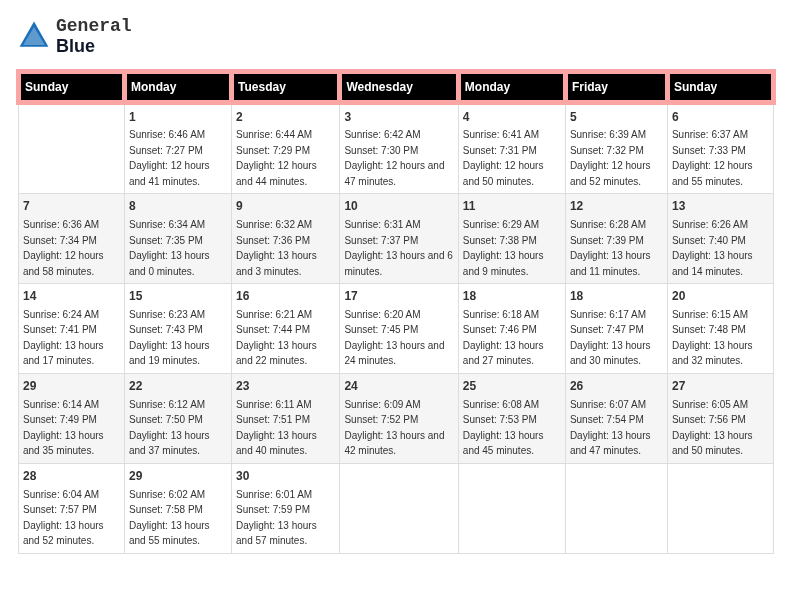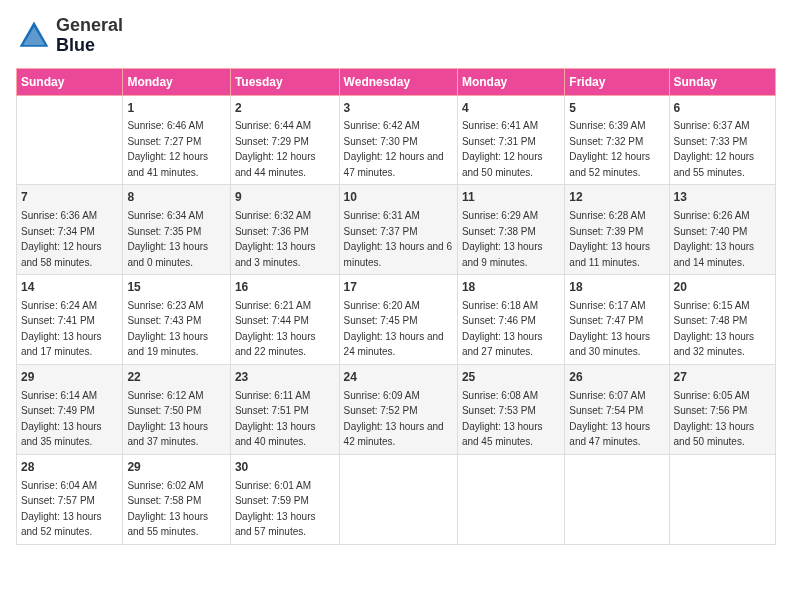--- a/index.html
+++ b/index.html
@@ -19,21 +19,21 @@
     .logo {
       display: flex;
       align-items: center;
       gap: 4px;
     }
     .logo-text {
       font-size: 18px;
       font-weight: bold;
       line-height: 1.1;
     }
-    .logo-general { color: #333; }
+    .logo-general { color: #333; font-family: Liberation Mono, monospace; }
     .logo-blue { color: #0f172a; margin-top: 18px; }
     .logo-icon {
       width: 36px;
       height: 36px;
     }
     .title-block { text-align: right; }
     .main-title {
       font-size: 32px;
       font-weight: bold;
       color: #333;
@@ -41,27 +41,27 @@
     .subtitle {
       font-size: 14px;
       color: #555;
     }
     table {
       width: 100%;
       border-collapse: collapse;
       font-size: 11px;
     }
     thead tr th {
-      background-color: #ec4899;
+      background-color: #000000;
       color: #fff;
       padding: 6px 4px;
       text-align: left;
       font-size: 12px;
       font-weight: bold;
-      border: 1px solid #fca5a5;
+      border: 5px solid #fca5a5;
     }
     tbody tr td {
       vertical-align: top;
       padding: 4px;
       border: 1px solid #ddd;
       min-height: 70px;
       color: #333;
       line-height: 1.4;
     }
     tbody tr:nth-child(odd) td {

